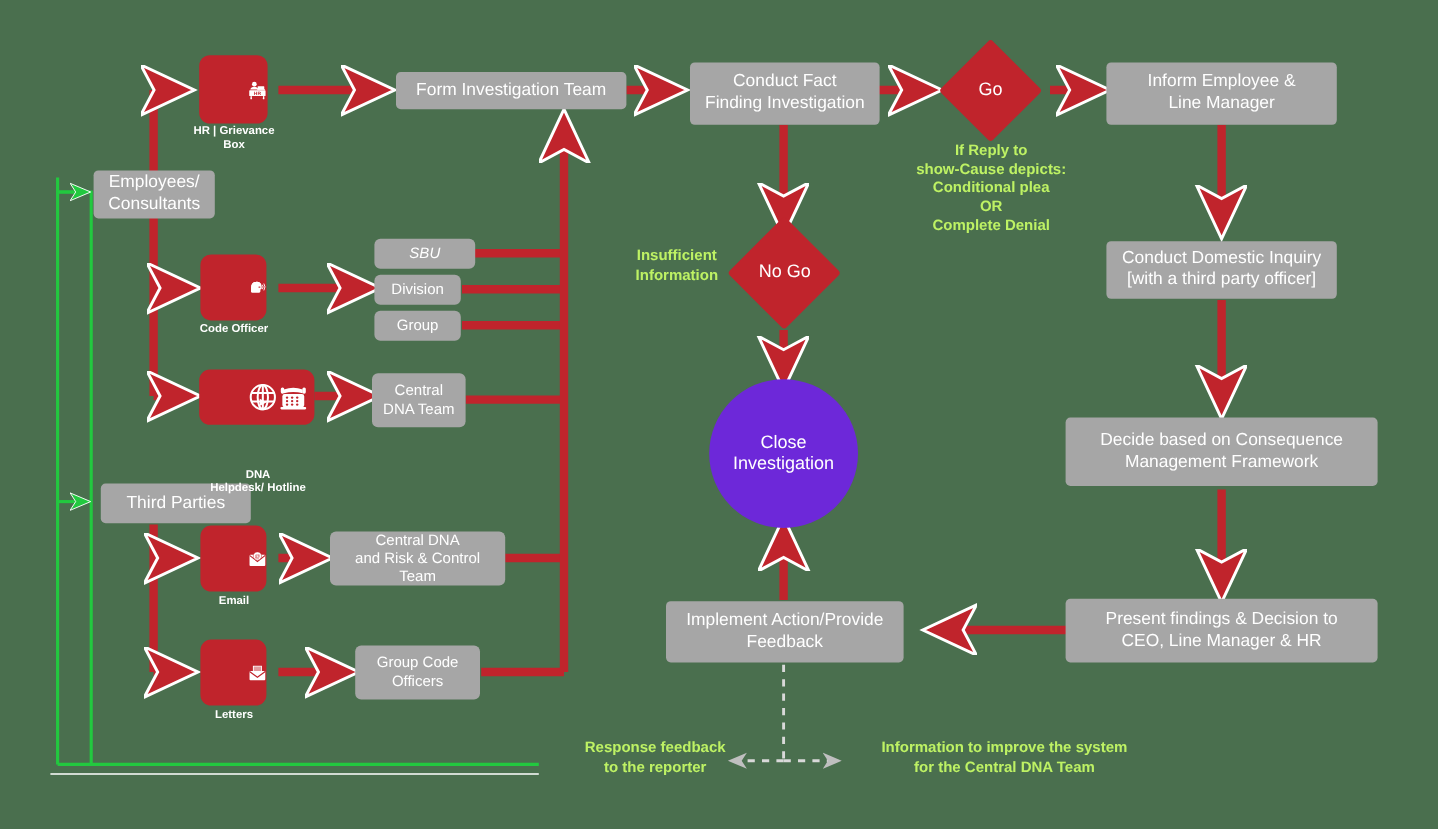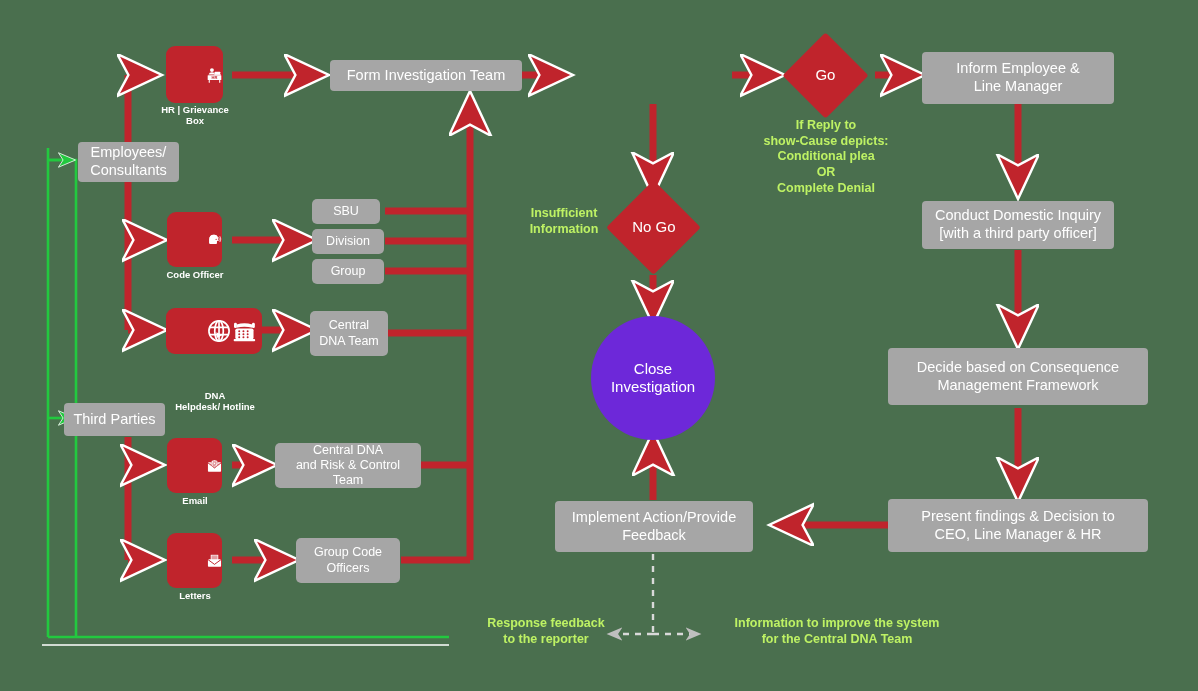--- a/index.html
+++ b/index.html
@@ -154,25 +154,25 @@
       <path d="M653,634 L608,634" marker-end="url(#aw)"></path>
       <path d="M653,634 L700,634" marker-end="url(#aw)"></path>
     </g>
   </svg>
 
   <div class="node gray" style="left:78px; top:142px; width:101px; height:40px;">
     <span>Employees/
 Consultants</span>
   </div>
 
-  <div class="node gray" style="left:64px; top:403px; width:101px; height:33px;">
+  <div class="node gray" style="left:84px; top:403px; width:125px; height:33px;">
     <span>Third Parties</span>
   </div>
 
-  <div class="node gray sm" style="left:312px; top:199px; width:68px; height:25px;">
+  <div class="node gray sm" style="left:312px; top:199px; width:84px; height:25px;font-style:italic;">
     <span>SBU</span>
   </div>
   <div class="node gray sm" style="left:312px; top:229px; width:72px; height:25px;">
     <span>Division</span>
   </div>
   <div class="node gray sm" style="left:312px; top:259px; width:72px; height:25px;">
     <span>Group</span>
   </div>
   <div class="node gray sm" style="left:310px; top:311px; width:78px; height:45px;">
     <span>Central
@@ -182,20 +182,24 @@
     <span>Central DNA
 and Risk &amp; Control Team</span>
   </div>
   <div class="node gray sm" style="left:296px; top:538px; width:104px; height:45px;">
     <span>Group Code
 Officers</span>
   </div>
 
   <div class="node gray" style="left:330px; top:60px; width:192px; height:31px;">
     <span>Form Investigation Team</span>
+  </div>
+  <div class="node gray" style="left:575px; top:52px; width:158px; height:52px;">
+    <span>Conduct Fact
+Finding Investigation</span>
   </div>
   <div class="node gray" style="left:922px; top:52px; width:192px; height:52px;">
     <span>Inform Employee &amp;
 Line Manager</span>
   </div>
   <div class="node gray" style="left:888px; top:348px; width:260px; height:57px;">
     <span>Decide based on Consequence
 Management Framework</span>
   </div>
   <div class="node gray" style="left:922px; top:201px; width:192px; height:48px;">

